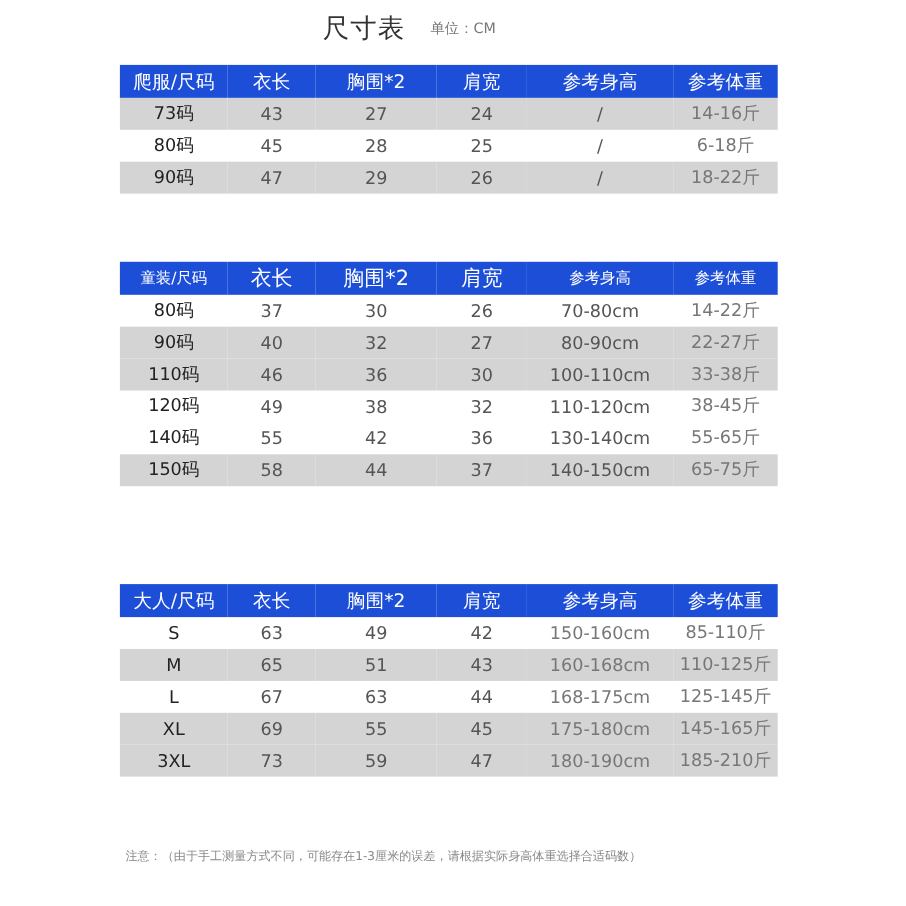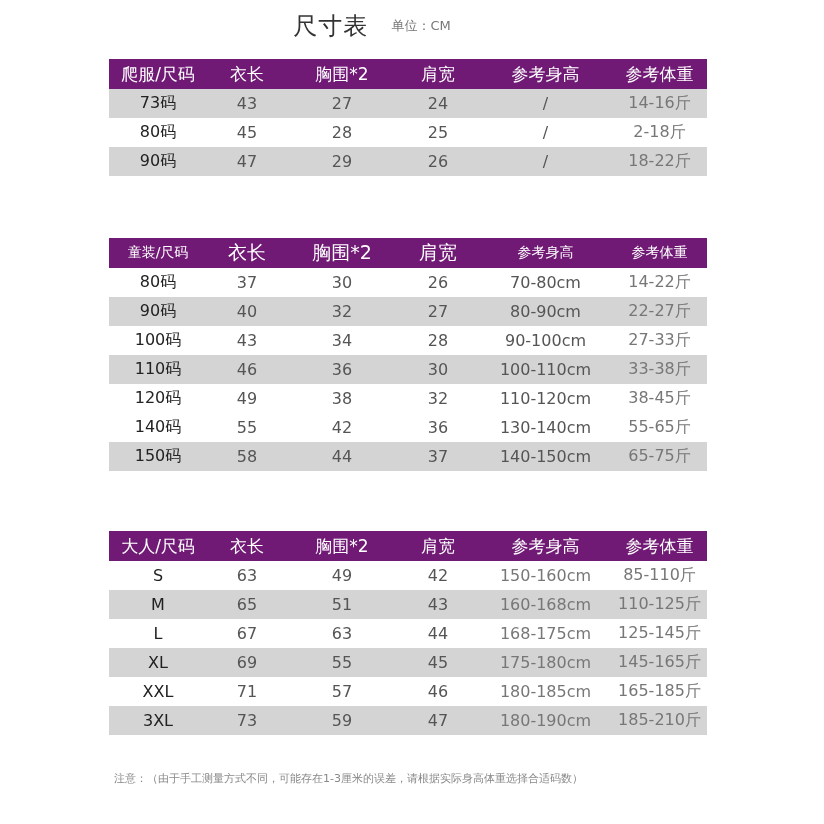--- a/index.html
+++ b/index.html
@@ -2,21 +2,21 @@
 <html><head>
 <meta charset="utf-8">
 <style>
   html, body { margin:0; padding:0; background:#ffffff; }
   body { width:824px; height:824px; position:relative; overflow:hidden;
          font-family:"DejaVu Sans","Liberation Sans",sans-serif; color:#555; }
   .title-wrap { position:absolute; top:10px; left:0; width:744px; text-align:center; }
   .title { font-size:24px; color:#333; display:inline-block; vertical-align:middle; letter-spacing:1px; }
   .unit { font-size:13px; color:#777; display:inline-block; vertical-align:middle; margin-left:18px; }
   table.size { position:absolute; left:109px; width:598px; border-collapse:collapse; table-layout:fixed; }
-  table.size th { background:#701a75; color:#fff; font-weight:normal; font-size:17px; height:30px; padding:0; text-align:center; }
+  table.size th { background:#1d4ed8; color:#fff; font-weight:normal; font-size:17px; height:30px; padding:0; text-align:center; }
   table.size td { font-size:16px; height:29px; padding:0; text-align:center; color:#555; }
   table.size tr.alt td { background:#d4d4d4;margin-left:28px; }
   table.size td.c0 { color:#222; }
   table.size td.muted { color:#777; }
   #t1 { top:59px; }
   #t2 { top:238px; }
   #t3 { top:531px; }
   #t2 th.small { font-size:14px; }
   #t2 th.big { font-size:19px; }
   col.w0 { width:98px; } col.w1 { width:80px; } col.w2 { width:110px; }
@@ -58,21 +58,21 @@
         <td class="">24</td>
         <td class="">/</td>
         <td class="muted">14-16斤</td>
       </tr>
       <tr>
         <td class="c0">80码</td>
         <td class="">45</td>
         <td class="">28</td>
         <td class="">25</td>
         <td class="">/</td>
-        <td class="muted">2-18斤</td>
+        <td class="muted">6-18斤</td>
       </tr>
       <tr class="alt">
         <td class="c0">90码</td>
         <td class="">47</td>
         <td class="">29</td>
         <td class="">26</td>
         <td class="">/</td>
         <td class="muted">18-22斤</td>
       </tr>
     </tbody>
@@ -107,28 +107,20 @@
         <td class="muted">14-22斤</td>
       </tr>
       <tr class="alt">
         <td class="c0">90码</td>
         <td class="">40</td>
         <td class="">32</td>
         <td class="">27</td>
         <td class="">80-90cm</td>
         <td class="muted">22-27斤</td>
       </tr>
-      <tr>
-        <td class="c0">100码</td>
-        <td class="">43</td>
-        <td class="">34</td>
-        <td class="">28</td>
-        <td class="">90-100cm</td>
-        <td class="muted">27-33斤</td>
-      </tr>
       <tr class="alt">
         <td class="c0">110码</td>
         <td class="">46</td>
         <td class="">36</td>
         <td class="">30</td>
         <td class="">100-110cm</td>
         <td class="muted">33-38斤</td>
       </tr>
       <tr>
         <td class="c0">120码</td>
@@ -202,28 +194,20 @@
         <td class="muted">125-145斤</td>
       </tr>
       <tr class="alt">
         <td class="c0">XL</td>
         <td class="">69</td>
         <td class="">55</td>
         <td class="">45</td>
         <td class="muted">175-180cm</td>
         <td class="muted">145-165斤</td>
       </tr>
-      <tr>
-        <td class="c0">XXL</td>
-        <td class="">71</td>
-        <td class="">57</td>
-        <td class="">46</td>
-        <td class="muted">180-185cm</td>
-        <td class="muted">165-185斤</td>
-      </tr>
       <tr class="alt">
         <td class="c0">3XL</td>
         <td class="">73</td>
         <td class="">59</td>
         <td class="">47</td>
         <td class="muted">180-190cm</td>
         <td class="muted">185-210斤</td>
       </tr>
     </tbody>
 </table>

